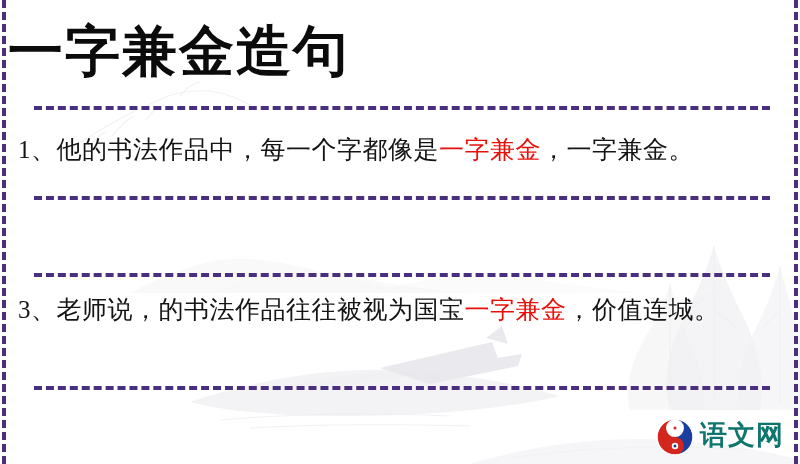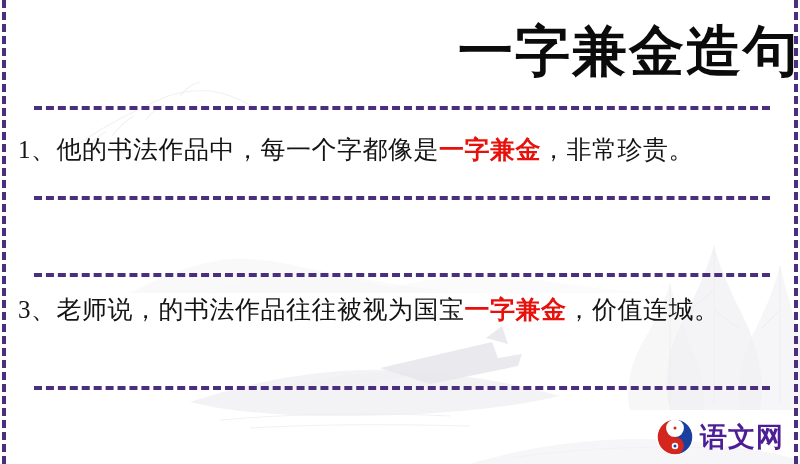--- a/index.html
+++ b/index.html
@@ -77,21 +77,21 @@
     height: 0;
     border-top: 4px dashed #4a2f7f;
   }
 
   
   #title {
     position: absolute;
     left: 0;
     right: 0;
     top: 22px;
-    text-align: right;
+    text-align: left;
     font-size: 55px;
     line-height: 1.05;
     font-weight: 700;
     color: #0b0b0b;
     letter-spacing: 2px;
     font-family: "DejaVu Serif", "Liberation Serif", serif;
     white-space: nowrap;
     padding-left: 8px;
   }
 
@@ -105,43 +105,43 @@
     color: #141414;
     letter-spacing: 0.5px;
     font-family: "Liberation Serif", "DejaVu Serif", serif;
   }
   #sentence-1 { top: 128px; }
   #sentence-2 { top: 213px; }
   #sentence-3 { top: 288px; }
 
   .kw {
     color: #e8100a;
-    font-weight: 700;
+    font-weight: 400;
   }
 
   
   #logo {
     position: absolute;
     right: 16px;
     bottom: 8px;
     display: flex;
     align-items: center;
     gap: 6px;
   }
   #logo-mark {
     width: 38px;
     height: 38px;
     flex: 0 0 38px;
   }
   #logo-text {
     font-size: 27px;
     font-weight: 700;
-    color: #4c1d95;
+    color: #0f766e;
     letter-spacing: 1px;
-    font-family: Liberation Sans, sans-serif;
+    font-family: Liberation Mono, monospace;
     line-height: 1;
   }
 </style>
 </head>
 <body>
 
 <div id="page">
 
   <svg class="wm" id="wm-top-left" viewBox="0 0 230 110" preserveAspectRatio="none">
     <g stroke="#dcdce2" stroke-width="1.1" fill="none" opacity="0.9">
@@ -207,21 +207,21 @@
   <div class="v-edge right"></div>
 
   <div class="divider" style="top:106px;"></div>
   <div class="divider" style="top:196px;"></div>
   <div class="divider" style="top:273px;"></div>
   <div class="divider" style="top:386px;"></div>
 
   <div id="title">一字兼金造句</div>
 
   <div class="sentence" id="sentence-1">
-    <span>1、</span><span>他的书法作品中，每一个字都像是</span><span class="kw">一字兼金</span><span>，非常珍贵。</span>
+    <span>1、</span><span>他的书法作品中，每一个字都像是</span><span class="kw">一字兼金</span><span>，一字兼金。</span>
   </div>
 
 
   <div class="sentence" id="sentence-3">
     <span>3、</span><span>老师说，的书法作品往往被视为国宝</span><span class="kw">一字兼金</span><span>，价值连城。</span>
   </div>
 
   <div id="logo">
     <svg id="logo-mark" viewBox="0 0 100 100">
       <circle cx="50" cy="50" r="47" fill="#ffffff"></circle>

